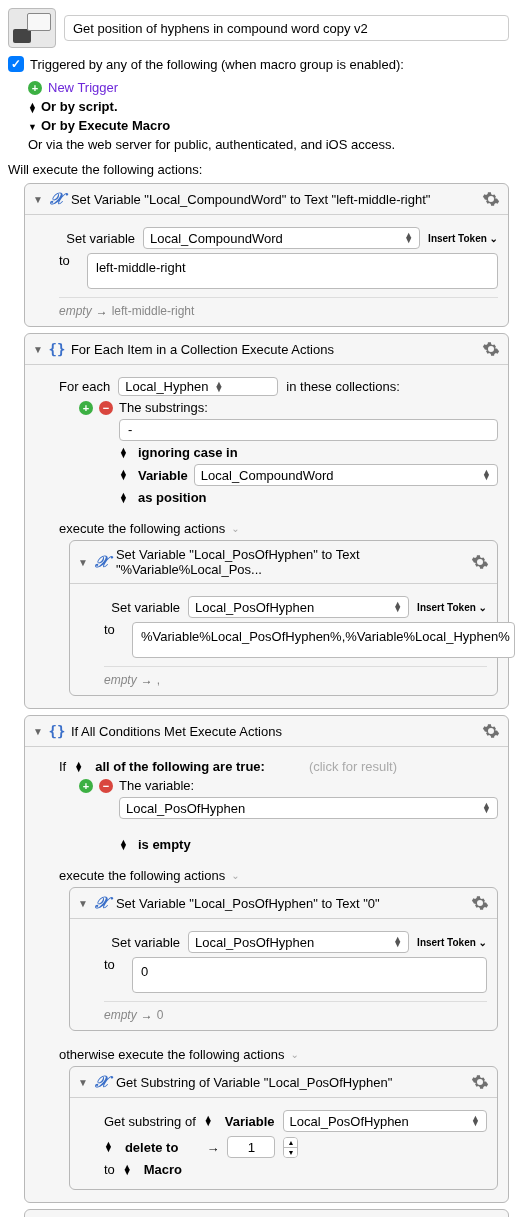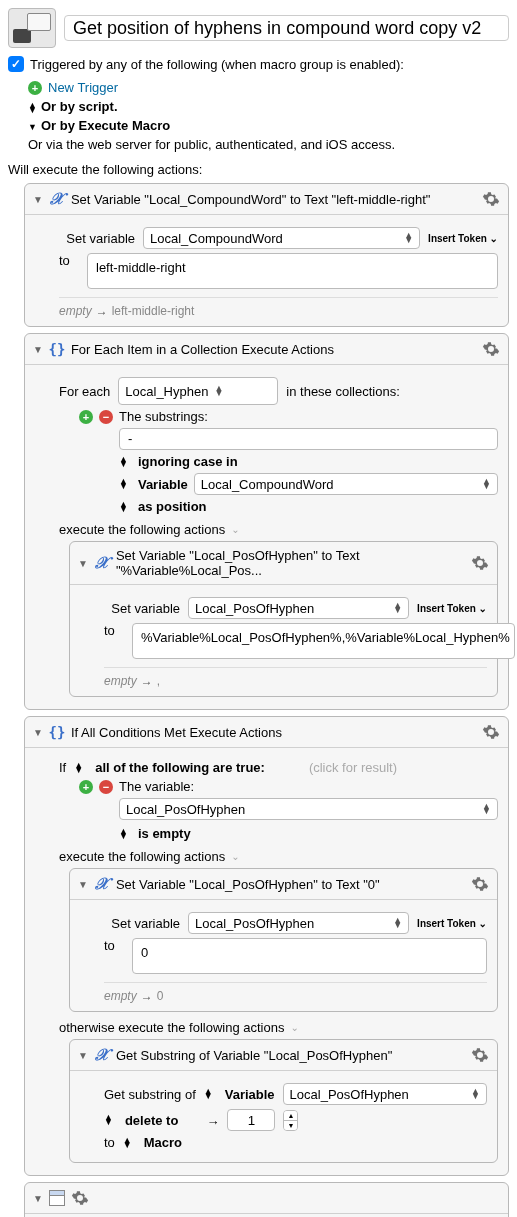--- a/index.html
+++ b/index.html
@@ -1,21 +1,21 @@
 <!DOCTYPE html>
 <html><head>
 <meta charset="utf-8">
 <style>
 *{box-sizing:border-box;margin:0;padding:0;}
 body{font-family:-apple-system,BlinkMacSystemFont,"Segoe UI",sans-serif;font-size:13px;color:#000;background:#fff;width:517px;padding:8px;}
 .hdr-row{display:flex;align-items:center;gap:8px;margin-bottom:8px;}
 .hdr-icon{width:48px;height:40px;background:#e8e8e8;border:1px solid #bbb;border-radius:4px;position:relative;}
 .hdr-icon::before{content:"";position:absolute;left:4px;bottom:4px;width:18px;height:14px;background:#444;border-radius:2px;}
 .hdr-icon::after{content:"";position:absolute;right:4px;top:4px;width:22px;height:16px;background:#f8f8f8;border:1px solid #888;border-radius:2px;}
-.title-input{flex:1;height:26px;border:1px solid #ccc;border-radius:4px;padding:0 8px;background:#fff;font-size:18px;}
+.title-input{flex:1;height:26px;border:1px solid #ccc;border-radius:4px;padding:0 8px;background:#fff;font-size:13px;}
 .trig-row{display:flex;align-items:center;gap:6px;margin-bottom:8px;}
 .cbx{width:16px;height:16px;border-radius:4px;background:#007aff;display:flex;align-items:center;justify-content:center;}
 .cbx::after{content:"✓";color:#fff;font-size:12px;font-weight:bold;}
 .plus-icon{width:14px;height:14px;border-radius:50%;background:#3cb043;display:inline-flex;align-items:center;justify-content:center;color:#fff;font-size:11px;font-weight:bold;}
 .minus-icon{width:14px;height:14px;border-radius:50%;background:#d9463e;display:inline-flex;align-items:center;justify-content:center;color:#fff;font-size:11px;font-weight:bold;}
 .line{margin:4px 0 4px 20px;font-size:13px;}
 .ud{font-size:9px;display:inline-flex;flex-direction:column;line-height:5px;margin-right:4px;vertical-align:middle;}
 .ud::before{content:"▲";}
 .ud::after{content:"▼";}
 .dn::before{content:"▼";font-size:9px;margin-right:4px;}
@@ -38,46 +38,46 @@
 .sel{flex:1;height:22px;border:1px solid #bbb;border-radius:4px;background:#fff;padding:0 6px;display:flex;align-items:center;justify-content:space-between;}
 .sel-arrow{font-size:9px;color:#555;}
 .sel-arrow::before{content:"▲";display:block;line-height:5px;}
 .sel-arrow::after{content:"▼";display:block;line-height:5px;}
 .token-btn{font-weight:600;font-size:10px;white-space:nowrap;cursor:pointer;}
 .token-btn::after{content:" ⌄";font-size:10px;}
 .txt-in{width:100%;min-height:36px;border:1px solid #bbb;border-radius:4px;background:#fff;padding:6px 8px;font-size:13px;}
 .txt-in.sm{min-height:22px;height:22px;padding:2px 8px;}
 .status{color:#888;font-size:12px;margin-top:8px;border-top:1px solid #ddd;padding-top:6px;}
 .status .arrow{color:#555;margin:0 4px;}
-.sub-label{margin:8px 0 4px 0;display:flex;align-items:center;gap:6px;}
+.sub-label{margin:16px 0 4px 0;display:flex;align-items:center;gap:6px;}
 .inner-action{border:1px solid #b8b8b8;border-radius:6px;background:#f6f6f6;margin:4px 0 4px 10px;}
 .opt-row{display:flex;align-items:center;gap:6px;margin:4px 0;font-size:13px;}
 .faint{color:#aaa;}
 .bold{font-weight:600;}
 .num-in{width:48px;height:22px;border:1px solid #bbb;border-radius:4px;background:#fff;text-align:center;}
 .stepper{display:inline-flex;flex-direction:column;border:1px solid #bbb;border-radius:4px;overflow:hidden;}
 .stepper span{font-size:7px;padding:0 3px;line-height:9px;background:#fff;cursor:pointer;}
 .stepper span:first-child{border-bottom:1px solid #bbb;}
-.inline-sel{height:28px;border:1px solid #bbb;border-radius:4px;background:#fff;padding:0 6px;display:inline-flex;align-items:center;gap:6px;}
+.inline-sel{height:19px;border:1px solid #bbb;border-radius:4px;background:#fff;padding:0 6px;display:inline-flex;align-items:center;gap:6px;}
 </style>
 </head>
 <body>
 
 <div class="hdr-row">
   <div class="hdr-icon"></div>
   <input class="title-input" value="Get position of hyphens in compound word copy v2" style="">
 </div>
 
 <div class="trig-row">
   <div class="cbx"></div>
   <span>Triggered by any of the following (when macro group is enabled):</span>
 </div>
 <div class="line" style="display:flex;align-items:center;gap:6px;">
   <span class="plus-icon">+</span>
-  <span style="color:#0369a1;">New Trigger</span>
+  <span style="color:#6d28d9;">New Trigger</span>
 </div>
 <div class="line"><span class="ud"></span><span class="bold">Or by script.</span></div>
 <div class="line"><span class="dn"></span><span class="bold">Or by Execute Macro</span></div>
 <div class="line">Or via the web server for public, authenticated, and iOS access.</div>
 
 <div class="section-label">Will execute the following actions:</div>
 
 <div class="action" style="margin-left:16px;">
   <div class="action-hdr">
     <span class="disc">▼</span>
@@ -198,21 +198,21 @@
     <div class="opt-row" style="margin-left:20px;">
       <span class="plus-icon">+</span>
       <span class="minus-icon">−</span>
       <span>The variable:</span>
     </div>
     <div style="margin-left:60px;">
       <div class="sel">
           <span>Local_PosOfHyphen</span>
           <span class="sel-arrow"></span>
         </div>
-      <div class="opt-row" style="margin-top:6px;">
+      <div class="opt-row" style="margin-top:18px;">
           <span class="ud"></span>
           <span class="bold">is empty</span>
         </div>
     </div>
     <div class="sub-label">
         <span>execute the following actions</span>
         <span class="disc" style="color:#aaa;">⌄</span>
       </div>
 
     <div class="inner-action">

